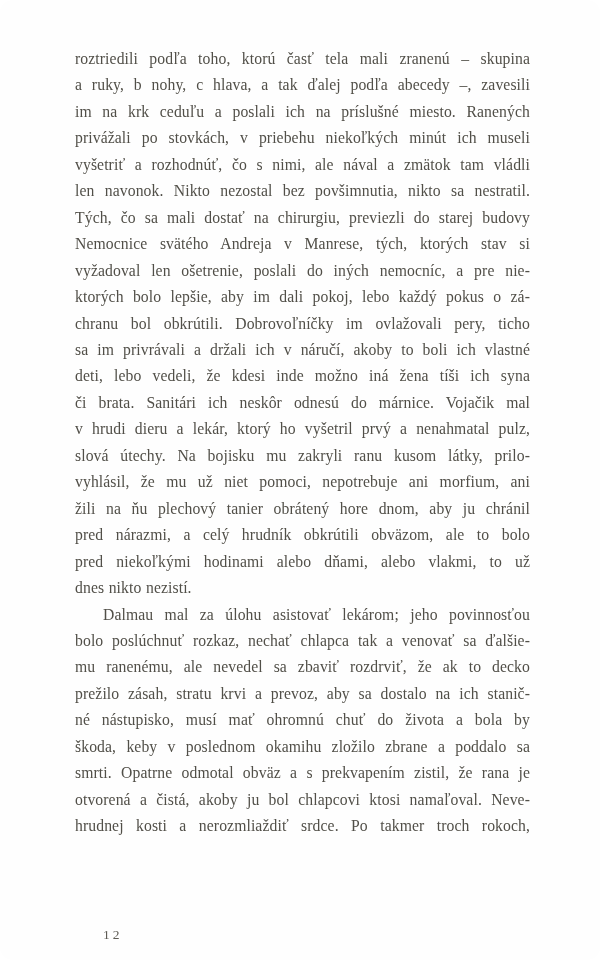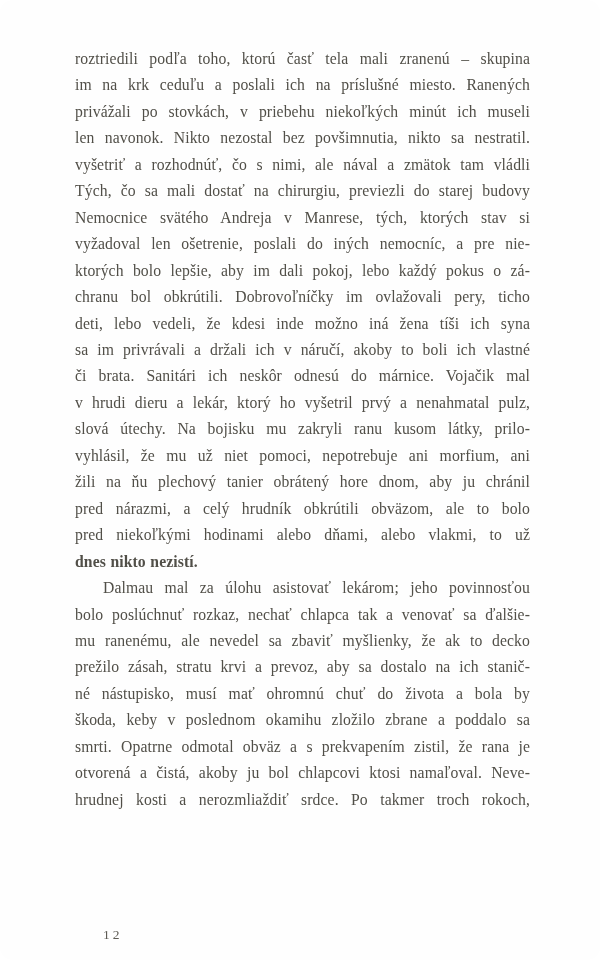--- a/index.html
+++ b/index.html
@@ -26,63 +26,63 @@
   .text-line {
     font-size: 15.7px;
     line-height: 26.45px;
     text-align: justify;
     text-align-last: justify;
     letter-spacing: 0.1px;
     word-spacing: 0.5px;
   }
   .text-line.align-left {
     text-align-last: left;
-    font-weight: bold;
   }
   .text-line.indent {
     text-indent: 28px;
   }
   .page-number {
     position: absolute;
     left: 103px;
     top: 927px;
     font-size: 13.5px;
     letter-spacing: 3px;
     color: #5d5b54;
     text-align: center;
   }
 </style>
 </head>
 <body>
 
 <div class="book-page">
   <div class="text-block">
       <div class="text-line">roztriedili podľa toho, ktorú časť tela mali zranenú – skupina</div>
+      <div class="text-line">a ruky, b nohy, c hlava, a tak ďalej podľa abecedy –, zavesili</div>
       <div class="text-line">im na krk ceduľu a poslali ich na príslušné miesto. Ranených</div>
       <div class="text-line">privážali po stovkách, v priebehu niekoľkých minút ich museli</div>
+      <div class="text-line">vyšetriť a rozhodnúť, čo s nimi, ale nával a zmätok tam vládli</div>
       <div class="text-line">len navonok. Nikto nezostal bez povšimnutia, nikto sa nestratil.</div>
-      <div class="text-line">vyšetriť a rozhodnúť, čo s nimi, ale nával a zmätok tam vládli</div>
       <div class="text-line">Tých, čo sa mali dostať na chirurgiu, previezli do starej budovy</div>
       <div class="text-line">Nemocnice svätého Andreja v Manrese, tých, ktorých stav si</div>
       <div class="text-line">vyžadoval len ošetrenie, poslali do iných nemocníc, a pre nie-</div>
       <div class="text-line">ktorých bolo lepšie, aby im dali pokoj, lebo každý pokus o zá-</div>
       <div class="text-line">chranu bol obkrútili. Dobrovoľníčky im ovlažovali pery, ticho</div>
+      <div class="text-line">sa im privrávali a držali ich v náručí, akoby to boli ich vlastné</div>
       <div class="text-line">deti, lebo vedeli, že kdesi inde možno iná žena tíši ich syna</div>
-      <div class="text-line">sa im privrávali a držali ich v náručí, akoby to boli ich vlastné</div>
       <div class="text-line">či brata. Sanitári ich neskôr odnesú do márnice. Vojačik mal</div>
       <div class="text-line">v hrudi dieru a lekár, ktorý ho vyšetril prvý a nenahmatal pulz,</div>
       <div class="text-line">slová útechy. Na bojisku mu zakryli ranu kusom látky, prilo-</div>
       <div class="text-line">vyhlásil, že mu už niet pomoci, nepotrebuje ani morfium, ani</div>
       <div class="text-line">žili na ňu plechový tanier obrátený hore dnom, aby ju chránil</div>
       <div class="text-line">pred nárazmi, a celý hrudník obkrútili obväzom, ale to bolo</div>
       <div class="text-line">pred niekoľkými hodinami alebo dňami, alebo vlakmi, to už</div>
       <div class="text-line align-left">dnes nikto nezistí.</div>
       <div class="text-line indent">Dalmau mal za úlohu asistovať lekárom; jeho povinnosťou</div>
       <div class="text-line">bolo poslúchnuť rozkaz, nechať chlapca tak a venovať sa ďalšie-</div>
-      <div class="text-line">mu ranenému, ale nevedel sa zbaviť myšlienky, že ak to decko</div>
+      <div class="text-line">mu ranenému, ale nevedel sa zbaviť rozdrviť, že ak to decko</div>
       <div class="text-line">prežilo zásah, stratu krvi a prevoz, aby sa dostalo na ich stanič-</div>
       <div class="text-line">né nástupisko, musí mať ohromnú chuť do života a bola by</div>
       <div class="text-line">škoda, keby v poslednom okamihu zložilo zbrane a poddalo sa</div>
       <div class="text-line">smrti. Opatrne odmotal obväz a s prekvapením zistil, že rana je</div>
       <div class="text-line">otvorená a čistá, akoby ju bol chlapcovi ktosi namaľoval. Neve-</div>
       <div class="text-line">hrudnej kosti a nerozmliaždiť srdce. Po takmer troch rokoch,</div>
     </div>
   <div class="page-number">12</div>
 </div>
 

